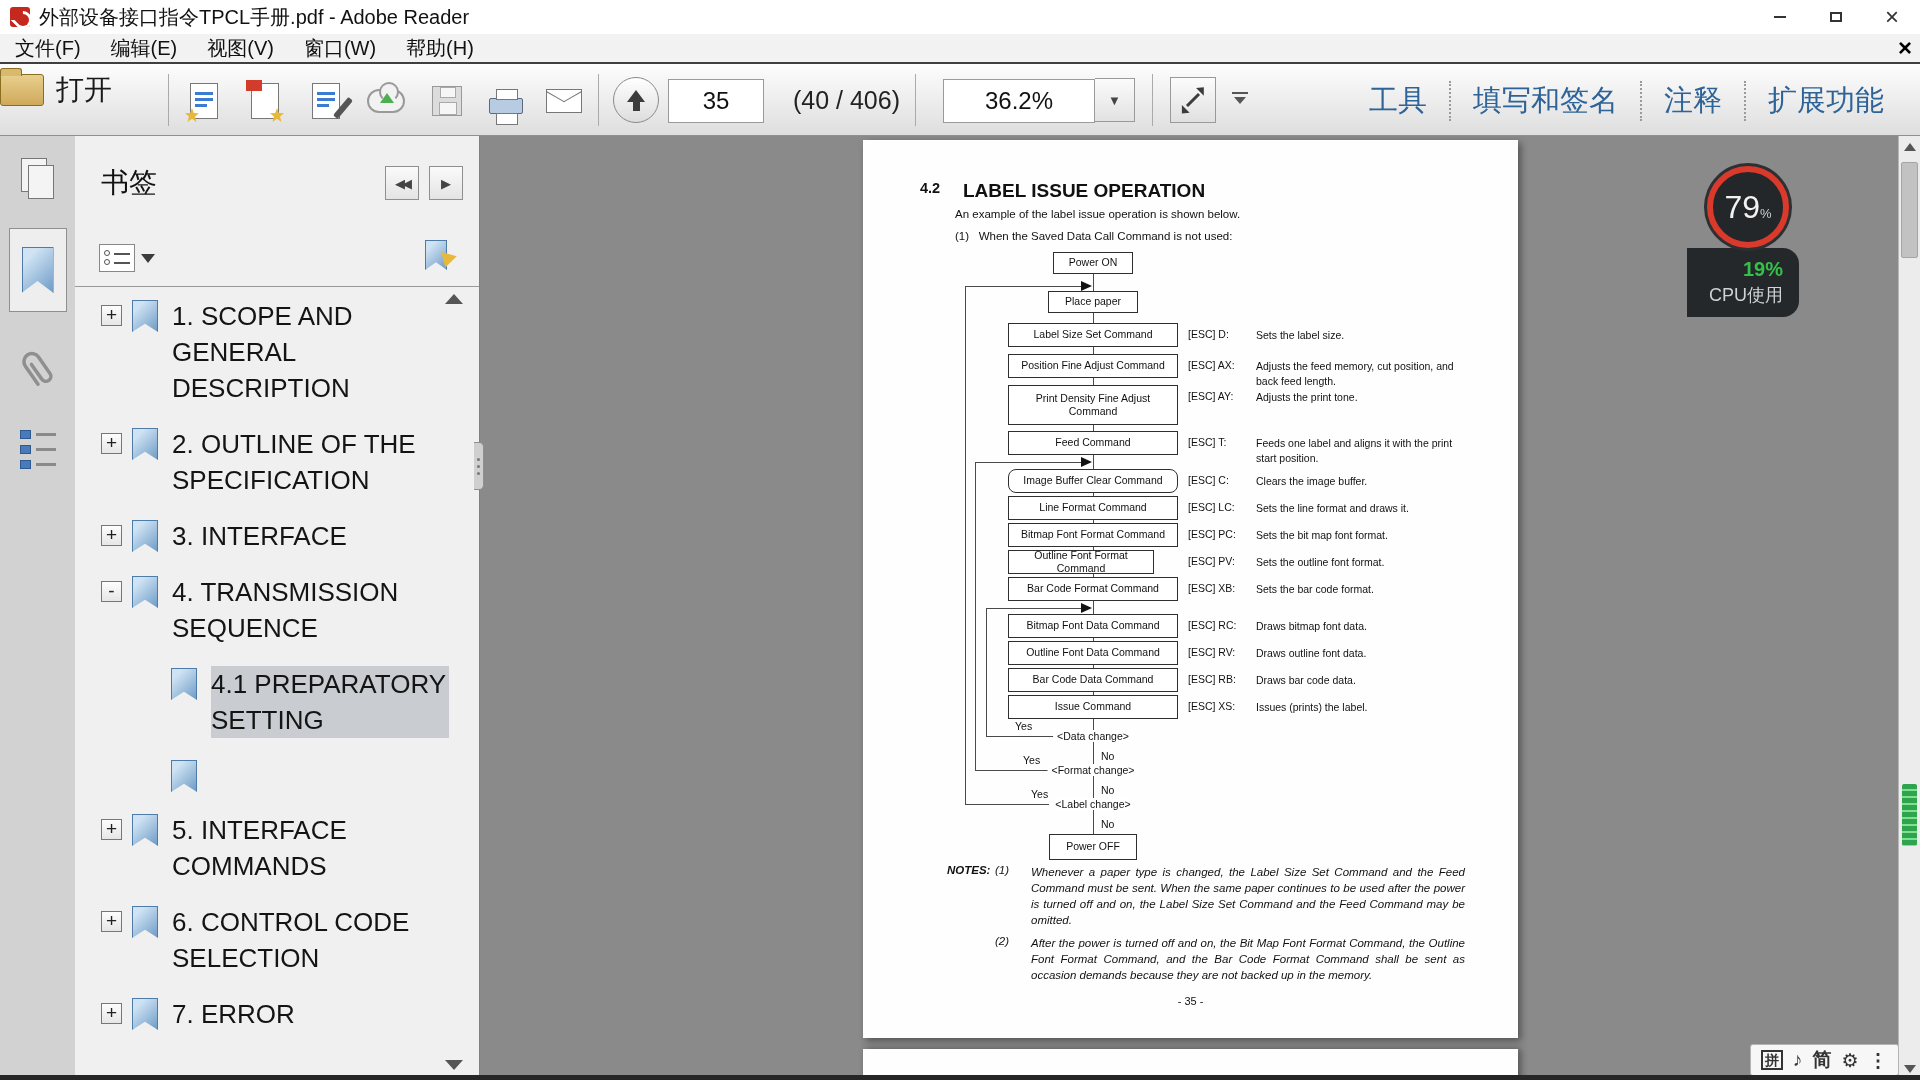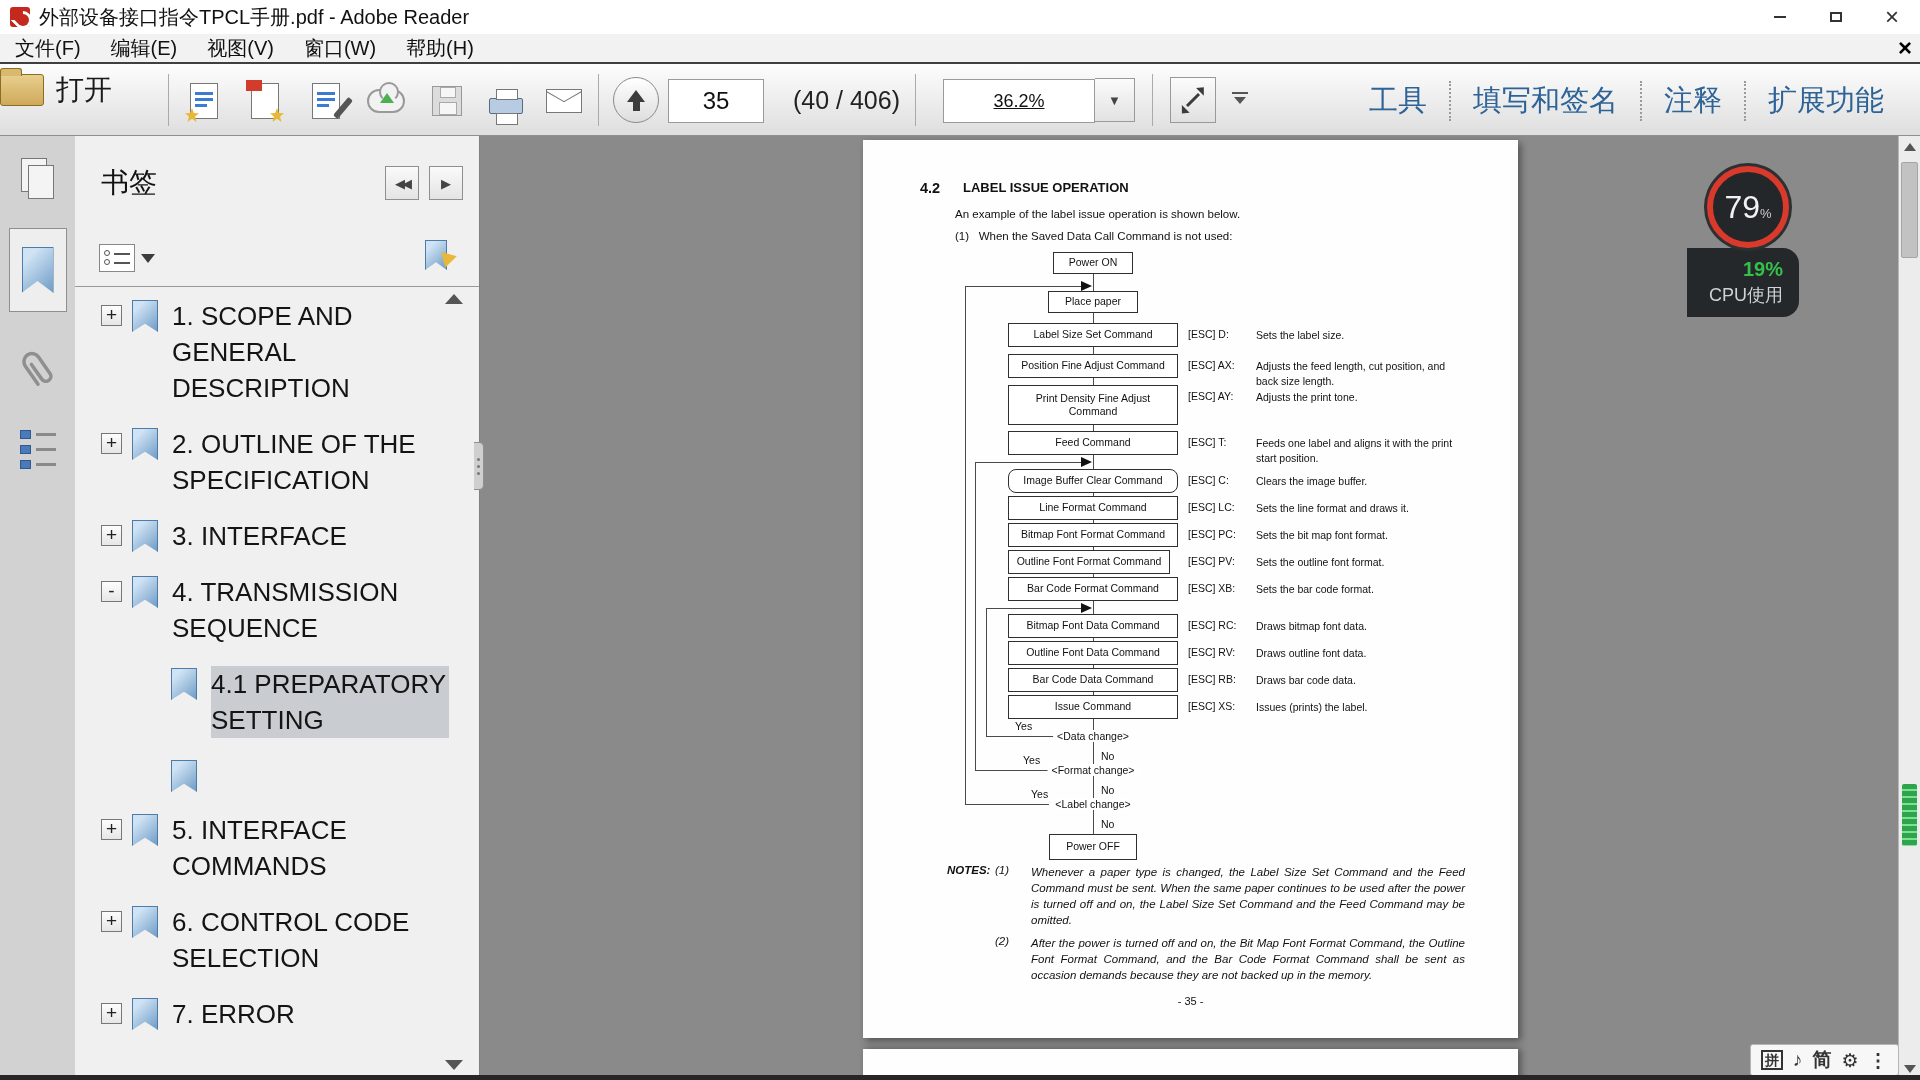--- a/index.html
+++ b/index.html
@@ -127,21 +127,21 @@
   .resize-handle i { width:3px; height:3px; background:#777; border-radius:50%; }
 
   
   .docpane { flex:1; position:relative; background:#8a8a8a; overflow:hidden; }
   .page { position:absolute; left:383px; top:4px; width:655px; height:898px; background:#fefefe;
     box-shadow:3px 3px 7px rgba(0,0,0,.4); color:#111; }
   .page2 { position:absolute; left:383px; top:913px; width:655px; height:40px; background:#fefefe;
     box-shadow:3px 0 7px rgba(0,0,0,.4); }
   .pg-abs { position:absolute; }
   .h-num { left:57px; top:40px; font-size:14.5px; font-weight:700; }
-  .h-title { left:100px; top:40px; font-size:13px; font-weight:700; }
+  .h-title { left:100px; top:40px; font-size:19px; font-weight:700; }
   .intro { left:92px; top:68px; font-size:11.5px; }
   .caseline { left:92px; top:90px; font-size:11.5px; white-space:pre; }
   .fbox { position:absolute; background:#fff; border:1px solid #2f2f2f; display:flex; align-items:center;
     justify-content:center; text-align:center; font-size:10.5px; line-height:1.25; z-index:2; }
   .fbox.wrap2 { padding:0 26px; }
   .fline { position:absolute; background:#4a4a4a; z-index:1; }
   .farrow { position:absolute; width:0; height:0; border-top:5px solid transparent; border-bottom:5px solid transparent;
     border-left:11px solid #111; z-index:2; }
   .fesc-label { position:absolute; font-size:10.5px; white-space:nowrap; }
   .fesc-desc { position:absolute; font-size:10.5px; width:214px; line-height:15px; }
@@ -258,21 +258,21 @@
   </div>
   <div class="tb-sep" style="left:598px;"></div>
 
   <div class="circle-btn">
     <span class="uparrow"></span>
       <span class="uparrow-stem"></span>
   </div>
   <input class="tb-input" style="left: 668px; top: 15px; width: 96px; height: 44px;" value="35">
   <div class="page-info">(40 / 406)</div>
   <div class="tb-sep" style="left:915px;"></div>
-  <input class="tb-input" style="left: 943px; top: 15px; width: 152px; height: 44px; font-size: 18px; text-decoration: underline;" value="36.2%">
+  <input class="tb-input" style="left: 943px; top: 15px; width: 152px; height: 44px; font-size: 24px;" value="36.2%">
   <div class="zoom-drop">
       <span>▼</span>
     </div>
   <div class="tb-sep" style="left:1152px;"></div>
   <div class="fit-btn">
     <svg width="34" height="34" viewBox="0 0 34 34">
       <line x1="11" y1="23" x2="23" y2="11" stroke="#3c3c3c" stroke-width="3"></line>
       <polygon points="25,3 31,9 20,9" fill="#3c3c3c" transform="rotate(45 25 7)"></polygon>
       <polygon points="9,31 3,25 14,25" fill="#3c3c3c" transform="rotate(45 8 27)"></polygon>
     </svg>
@@ -398,37 +398,37 @@
       <div class="pg-abs caseline">(1)&nbsp;&nbsp;&nbsp;When the Saved Data Call Command is not used:</div>
       <div style="position:absolute;inset:0;padding-left:36px;">
           <div class="fline" style="left: 230px; top: 134px; width: 1px; height: 560px;"></div>
           <div class="fbox" style="left: 190px; top: 112px; width: 80px; height: 22px;">Power ON</div>
           <div class="fbox" style="left: 185px; top: 151px; width: 90px; height: 22px;">Place paper</div>
           <div class="fbox" style="left: 145px; top: 183px; width: 170px; height: 24px;">Label Size Set Command</div>
           <div class="fesc-label" style="left: 325px; top: 188px;">[ESC] D:</div>
           <div class="fesc-desc" style="left: 393px; top: 188px;">Sets the label size.</div>
           <div class="fbox" style="left: 145px; top: 214px; width: 170px; height: 24px;">Position Fine Adjust Command</div>
           <div class="fesc-label" style="left: 325px; top: 219px;">[ESC] AX:</div>
-          <div class="fesc-desc" style="left: 393px; top: 219px;">Adjusts the feed length, cut position, and back size length.</div>
+          <div class="fesc-desc" style="left: 393px; top: 219px;">Adjusts the feed memory, cut position, and back feed length.</div>
           <div class="fbox wrap2" style="left: 145px; top: 245px; width: 170px; height: 40px;">Print Density Fine Adjust Command</div>
           <div class="fesc-label" style="left: 325px; top: 250px;">[ESC] AY:</div>
           <div class="fesc-desc" style="left: 393px; top: 250px;">Adjusts the print tone.</div>
           <div class="fbox" style="left: 145px; top: 291px; width: 170px; height: 24px;">Feed Command</div>
           <div class="fesc-label" style="left: 325px; top: 296px;">[ESC] T:</div>
           <div class="fesc-desc" style="left: 393px; top: 296px;">Feeds one label and aligns it with the print start position.</div>
           <div class="fbox" style="left: 145px; top: 329px; width: 170px; height: 24px; border-radius: 8px;">Image Buffer Clear Command</div>
           <div class="fesc-label" style="left: 325px; top: 334px;">[ESC] C:</div>
           <div class="fesc-desc" style="left: 393px; top: 334px;">Clears the image buffer.</div>
           <div class="fbox" style="left: 145px; top: 356px; width: 170px; height: 24px;">Line Format Command</div>
           <div class="fesc-label" style="left: 325px; top: 361px;">[ESC] LC:</div>
           <div class="fesc-desc" style="left: 393px; top: 361px;">Sets the line format and draws it.</div>
           <div class="fbox" style="left: 145px; top: 383px; width: 170px; height: 24px;">Bitmap Font Format Command</div>
           <div class="fesc-label" style="left: 325px; top: 388px;">[ESC] PC:</div>
           <div class="fesc-desc" style="left: 393px; top: 388px;">Sets the bit map font format.</div>
-          <div class="fbox" style="left: 145px; top: 410px; width: 162px; height: 24px;">Outline Font Format Command</div>
+          <div class="fbox" style="left: 145px; top: 410px; width: 146px; height: 24px;">Outline Font Format Command</div>
           <div class="fesc-label" style="left: 325px; top: 415px;">[ESC] PV:</div>
           <div class="fesc-desc" style="left: 393px; top: 415px;">Sets the outline font format.</div>
           <div class="fbox" style="left: 145px; top: 437px; width: 170px; height: 24px;">Bar Code Format Command</div>
           <div class="fesc-label" style="left: 325px; top: 442px;">[ESC] XB:</div>
           <div class="fesc-desc" style="left: 393px; top: 442px;">Sets the bar code format.</div>
           <div class="fbox" style="left: 145px; top: 474px; width: 170px; height: 24px;">Bitmap Font Data Command</div>
           <div class="fesc-label" style="left: 325px; top: 479px;">[ESC] RC:</div>
           <div class="fesc-desc" style="left: 393px; top: 479px;">Draws bitmap font data.</div>
           <div class="fbox" style="left: 145px; top: 501px; width: 170px; height: 24px;">Outline Font Data Command</div>
           <div class="fesc-label" style="left: 325px; top: 506px;">[ESC] RV:</div>

